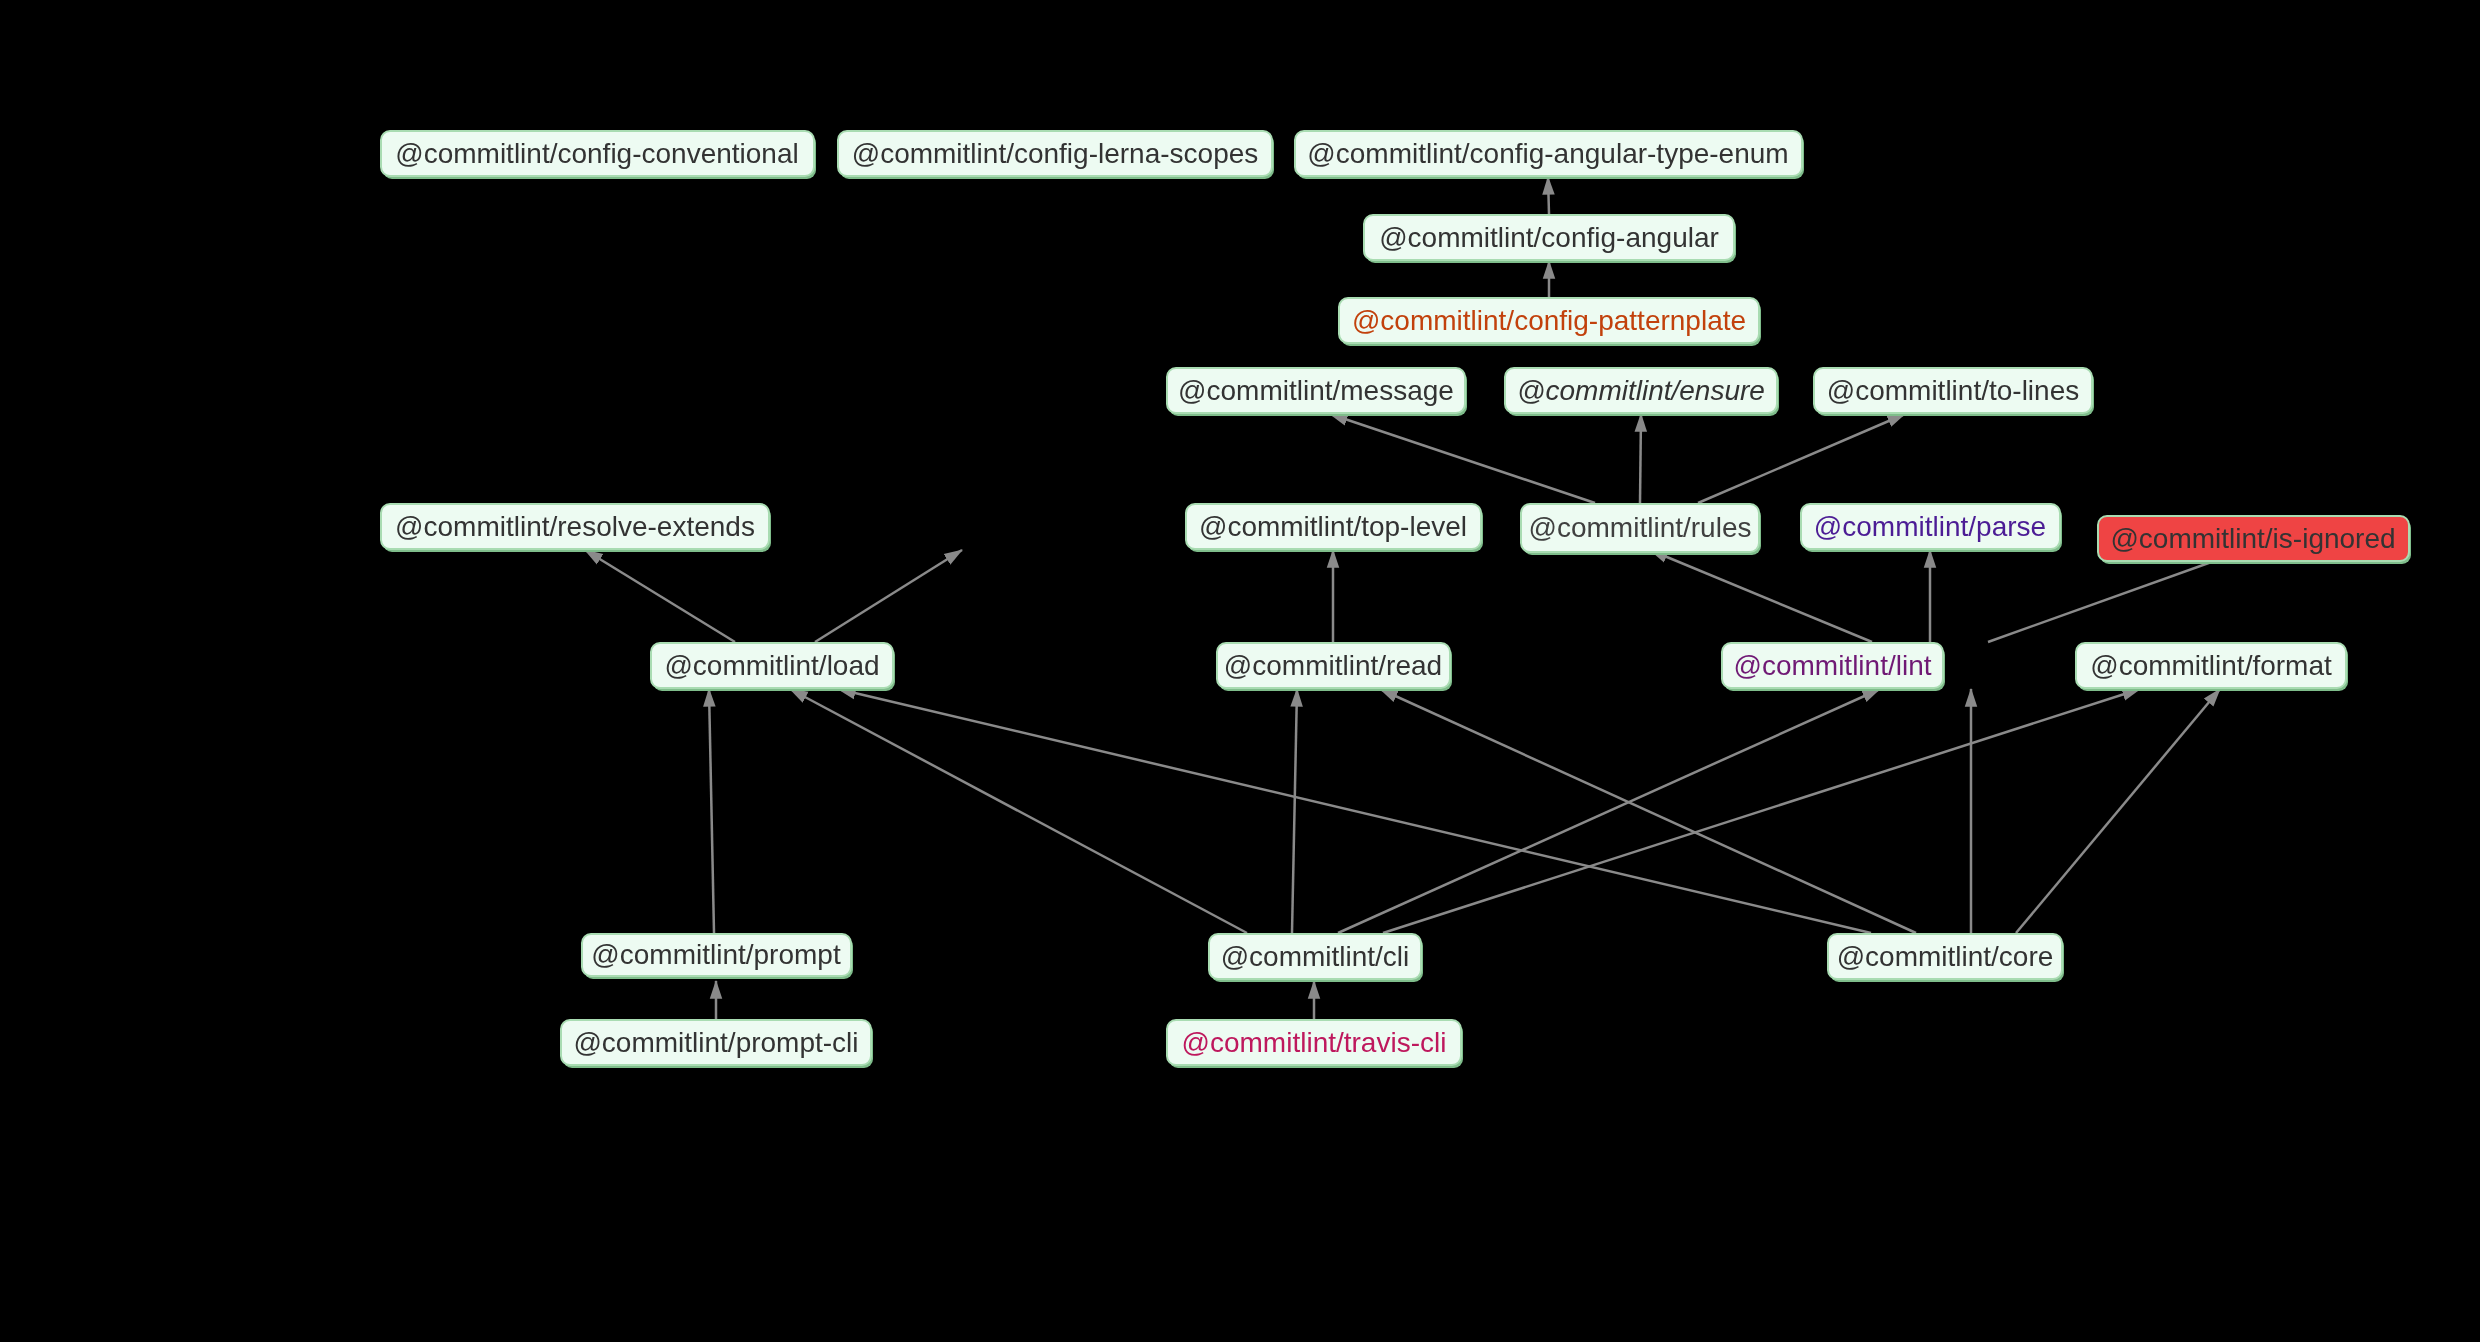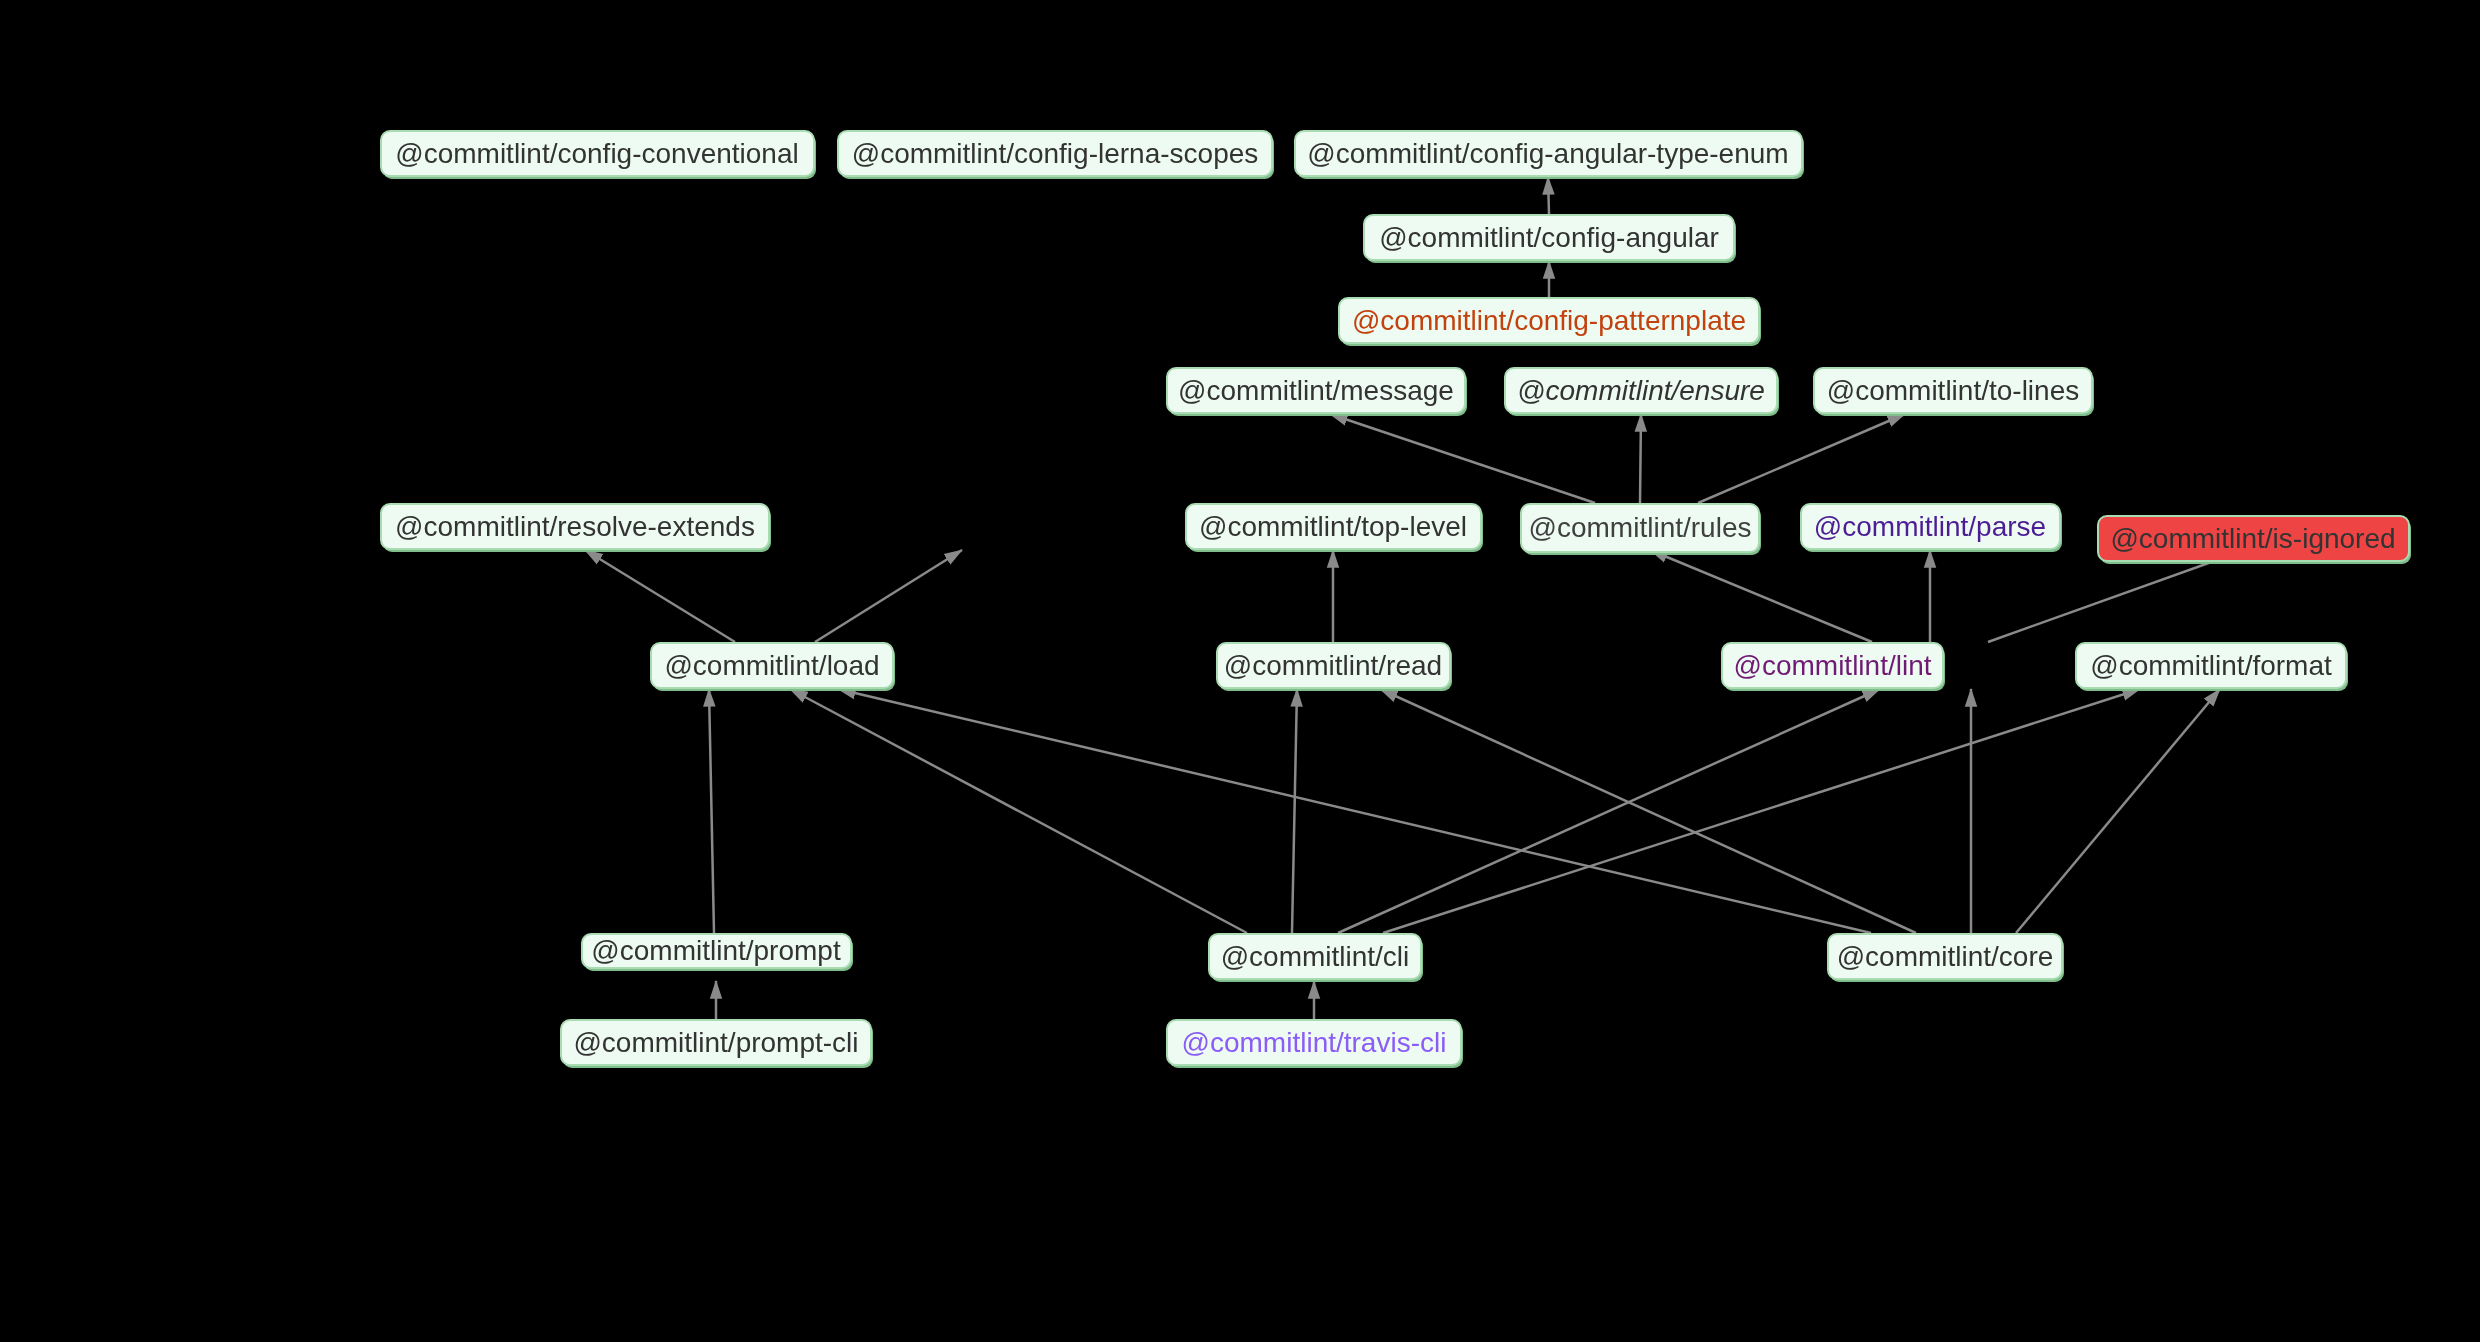--- a/index.html
+++ b/index.html
@@ -71,18 +71,18 @@
     <div class="node" style="left: 1813px; top: 367px; width: 280px; height: 47px; background: rgb(237, 251, 242); border-color: rgb(169, 220, 178); color: rgb(51, 51, 51);">@commitlint/to-lines</div>
     <div class="node" style="left: 380px; top: 503px; width: 390px; height: 47px; background: rgb(237, 251, 242); border-color: rgb(169, 220, 178); color: rgb(51, 51, 51);">@commitlint/resolve-extends</div>
     <div class="node" style="left: 1184.5px; top: 503px; width: 297px; height: 47px; background: rgb(237, 251, 242); border-color: rgb(169, 220, 178); color: rgb(51, 51, 51);">@commitlint/top-level</div>
     <div class="node" style="left: 1520px; top: 503px; width: 240px; height: 50px; background: rgb(237, 251, 242); border-color: rgb(169, 220, 178); color: #404040;">@commitlint/rules</div>
     <div class="node" style="left: 1799.5px; top: 503px; width: 261px; height: 47px; background: rgb(237, 251, 242); border-color: rgb(169, 220, 178); color: #4c1d95;">@commitlint/parse</div>
     <div class="node" style="left: 2096.5px; top: 503px; width: 313px; height: 47px; background: #ef4444; border-color: rgb(169, 220, 178); color: rgb(51, 51, 51); margin-top: 12px;">@commitlint/is-ignored</div>
     <div class="node" style="left: 650px; top: 642px; width: 244px; height: 47px; background: rgb(237, 251, 242); border-color: rgb(169, 220, 178); color: rgb(51, 51, 51);">@commitlint/load</div>
     <div class="node" style="left: 1215.5px; top: 642px; width: 235px; height: 47px; background: rgb(237, 251, 242); border-color: rgb(169, 220, 178); color: rgb(51, 51, 51);">@commitlint/read</div>
     <div class="node" style="left: 1721px; top: 642px; width: 223px; height: 47px; background: rgb(237, 251, 242); border-color: rgb(169, 220, 178); color: #701a75; text-align: right;">@commitlint/lint</div>
     <div class="node" style="left: 2075px; top: 642px; width: 272px; height: 47px; background: rgb(237, 251, 242); border-color: rgb(169, 220, 178); color: rgb(51, 51, 51);">@commitlint/format</div>
-    <div class="node" style="left: 580.5px; top: 933px; width: 271px; height: 36px; background: rgb(237, 251, 242); border-color: rgb(169, 220, 178); color: rgb(51, 51, 51);">@commitlint/prompt</div>
+    <div class="node" style="left: 580.5px; top: 933px; width: 271px; height: 44px; background: rgb(237, 251, 242); border-color: rgb(169, 220, 178); color: rgb(51, 51, 51);">@commitlint/prompt</div>
     <div class="node" style="left: 1208px; top: 933px; width: 214px; height: 47px; background: rgb(237, 251, 242); border-color: rgb(169, 220, 178); color: rgb(51, 51, 51);">@commitlint/cli</div>
     <div class="node" style="left: 1827px; top: 933px; width: 236px; height: 47px; background: rgb(237, 251, 242); border-color: rgb(169, 220, 178); color: rgb(51, 51, 51);">@commitlint/core</div>
     <div class="node" style="left: 560px; top: 1019px; width: 312px; height: 47px; background: rgb(237, 251, 242); border-color: rgb(169, 220, 178); color: rgb(51, 51, 51);">@commitlint/prompt-cli</div>
-    <div class="node" style="left: 1166px; top: 1019px; width: 296px; height: 47px; background: rgb(237, 251, 242); border-color: rgb(169, 220, 178); color: #8b5cf6;">@commitlint/travis-cli</div>
+    <div class="node" style="left: 1166px; top: 1019px; width: 296px; height: 47px; background: rgb(237, 251, 242); border-color: rgb(169, 220, 178); color: #be185d;">@commitlint/travis-cli</div>
   </div>
 
 </body></html>

